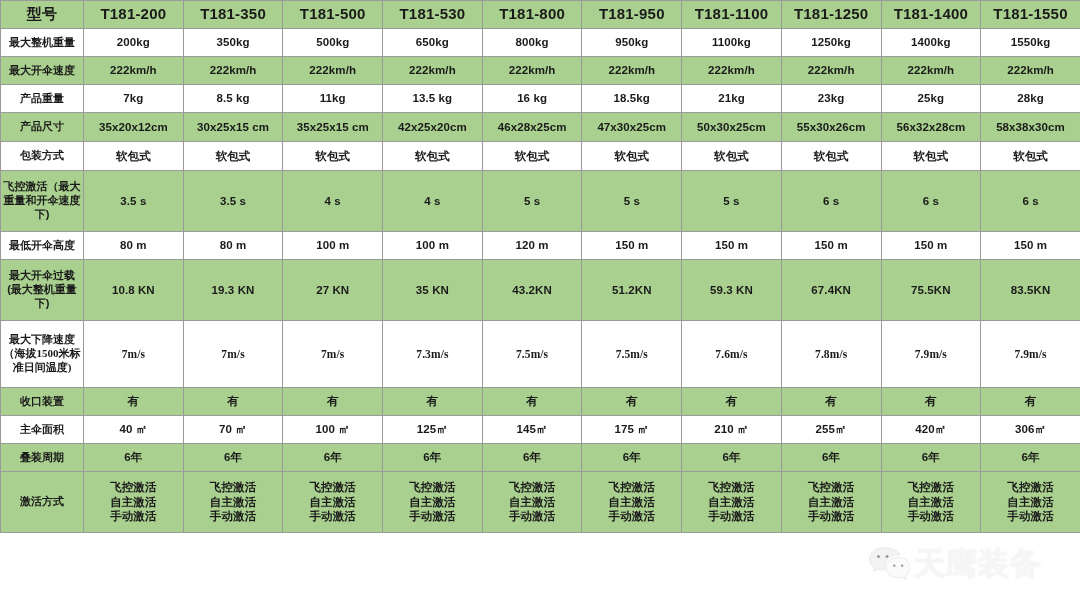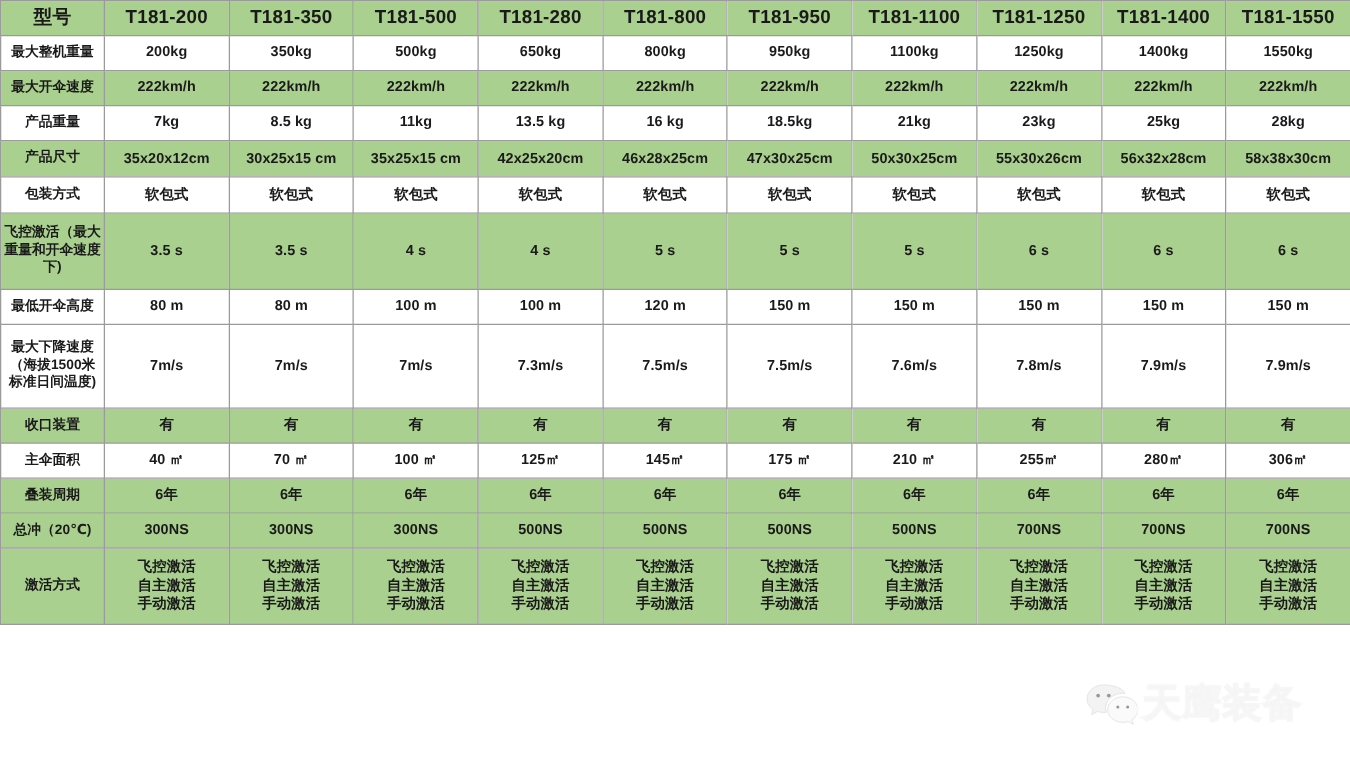--- a/index.html
+++ b/index.html
@@ -36,21 +36,21 @@
     font-size:15px;
     height:25px;
     letter-spacing:0.2px;
   }
   thead th.label-head{font-size:15px;}
   td.rowlabel{font-size:11px;padding:1px 3px;}
   td.val{font-size:11.5px;letter-spacing:0.1px;}
   tr.h25 td{height:25px;}
   tr.h26 td{height:26px;margin-top:37px;}
   tr.h58 td{height:58px;}
-  tr.h64 td{height:64px;}
+  tr.h64 td{height:64px;font-family:Liberation Serif, serif;}
   tr.h40 td{height:40px;}
   .multi{white-space:pre-line;}
   
   #watermark{
     position:absolute;
     left:868px;top:540px;
     width:205px;height:46px;
     pointer-events:none;
     display:flex;align-items:center;
     opacity:.88;
@@ -88,21 +88,21 @@
         <col class="model-col">
         <col class="model-col">
         <col class="model-col">
     </colgroup>
     <thead>
       <tr>
         <th class="label-head green">型号</th>
         <th class="green">T181-200</th>
         <th class="green">T181-350</th>
         <th class="green">T181-500</th>
-        <th class="green">T181-280</th>
+        <th class="green">T181-530</th>
         <th class="green">T181-800</th>
         <th class="green">T181-950</th>
         <th class="green">T181-1100</th>
         <th class="green">T181-1250</th>
         <th class="green">T181-1400</th>
         <th class="green">T181-1550</th>
       </tr>
     </thead>
     <tbody id="spec-body">
         <tr class="h25">
@@ -189,20 +189,33 @@
           <td class="val white">80 m</td>
           <td class="val white">100 m</td>
           <td class="val white">100 m</td>
           <td class="val white">120 m</td>
           <td class="val white">150 m</td>
           <td class="val white">150 m</td>
           <td class="val white">150 m</td>
           <td class="val white">150 m</td>
           <td class="val white">150 m</td>
         </tr>
+        <tr class="h58">
+          <td class="rowlabel green">最大开伞过载(最大整机重量下)</td>
+          <td class="val green">10.8 KN</td>
+          <td class="val green">19.3 KN</td>
+          <td class="val green">27 KN</td>
+          <td class="val green">35 KN</td>
+          <td class="val green">43.2KN</td>
+          <td class="val green">51.2KN</td>
+          <td class="val green">59.3 KN</td>
+          <td class="val green">67.4KN</td>
+          <td class="val green">75.5KN</td>
+          <td class="val green">83.5KN</td>
+        </tr>
         <tr class="h64">
           <td class="rowlabel white">最大下降速度（海拔1500米标准日间温度)</td>
           <td class="val white">7m/s</td>
           <td class="val white">7m/s</td>
           <td class="val white">7m/s</td>
           <td class="val white">7.3m/s</td>
           <td class="val white">7.5m/s</td>
           <td class="val white">7.5m/s</td>
           <td class="val white">7.6m/s</td>
           <td class="val white">7.8m/s</td>
@@ -225,48 +238,35 @@
         <tr class="h25">
           <td class="rowlabel white">主伞面积</td>
           <td class="val white">40 ㎡</td>
           <td class="val white">70 ㎡</td>
           <td class="val white">100 ㎡</td>
           <td class="val white">125㎡</td>
           <td class="val white">145㎡</td>
           <td class="val white">175 ㎡</td>
           <td class="val white">210 ㎡</td>
           <td class="val white">255㎡</td>
-          <td class="val white">280㎡</td>
+          <td class="val white">420㎡</td>
           <td class="val white">306㎡</td>
         </tr>
         <tr class="h25">
           <td class="rowlabel green">叠装周期</td>
           <td class="val green">6年</td>
           <td class="val green">6年</td>
           <td class="val green">6年</td>
           <td class="val green">6年</td>
           <td class="val green">6年</td>
           <td class="val green">6年</td>
           <td class="val green">6年</td>
           <td class="val green">6年</td>
           <td class="val green">6年</td>
           <td class="val green">6年</td>
-        </tr>
-        <tr class="h25">
-          <td class="rowlabel green">总冲（20℃)</td>
-          <td class="val green">300NS</td>
-          <td class="val green">300NS</td>
-          <td class="val green">300NS</td>
-          <td class="val green">500NS</td>
-          <td class="val green">500NS</td>
-          <td class="val green">500NS</td>
-          <td class="val green">500NS</td>
-          <td class="val green">700NS</td>
-          <td class="val green">700NS</td>
-          <td class="val green">700NS</td>
         </tr>
         <tr class="h58">
           <td class="rowlabel green">激活方式</td>
           <td class="val green multi">飞控激活
 自主激活
 手动激活</td>
           <td class="val green multi">飞控激活
 自主激活
 手动激活</td>
           <td class="val green multi">飞控激活

